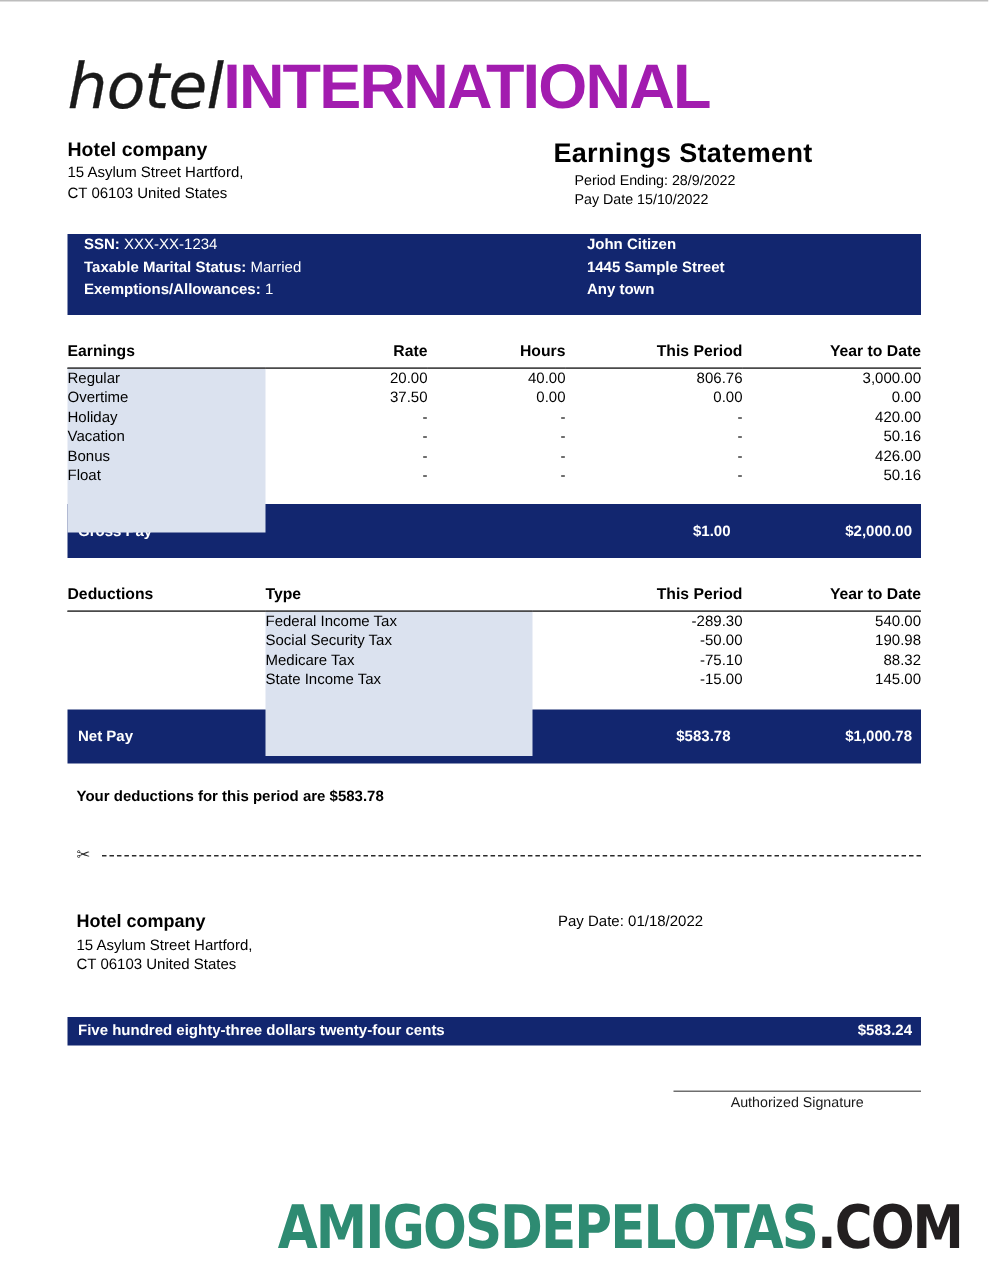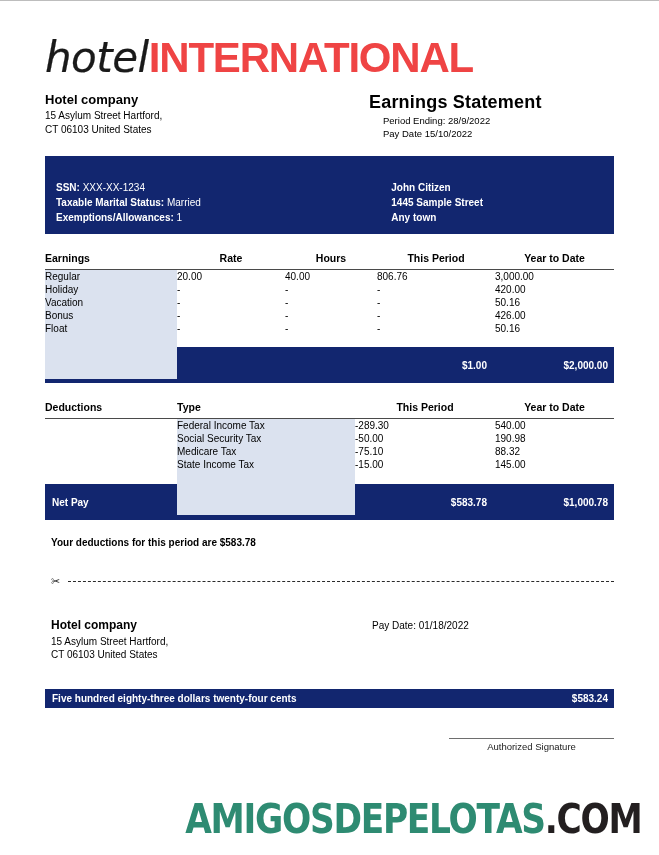--- a/index.html
+++ b/index.html
@@ -43,21 +43,21 @@
     font-weight: 300;
     letter-spacing: -0.5px;
     color: #1a1a1a;
     -webkit-text-stroke: 0.2px #1a1a1a;
   }
   .logo-bold {
     font-family: "Liberation Sans", sans-serif;
     font-size: 42px;
     font-weight: bold;
     letter-spacing: -1.2px;
-    color: #ef4444;
+    color: #a21caf;
   }
 
   
   .header-row {
     display: flex;
     justify-content: space-between;
     align-items: flex-start;
     margin-top: 13px;
   }
   .company-name {
@@ -87,21 +87,21 @@
     margin-left: 14px;
   }
 
   
   .navy-band {
     margin-top: 16px;
     background: #12266f;
     color: #ffffff;
     display: flex;
     justify-content: space-between;
-    padding: 24px 11px 9px 11px;
+    padding: 0 11px 9px 11px;
   }
   .navy-band .left  { font-size: 10px; line-height: 1.5; }
   .navy-band .right { font-size: 10px; line-height: 1.5; padding-right: 120px; }
   .navy-band b { font-weight: bold; }
   .navy-band .val { font-weight: normal; }
   .navy-band .right div { font-weight: bold; }
 
   
   .tbl {
     width: 100%;
@@ -114,21 +114,21 @@
     padding: 4px 0 5px 0;
     border-bottom: 1px solid #4a4a4a;
     white-space: nowrap;
   }
   .tbl td {
     font-size: 10px;
     padding: 1px 0;
     white-space: nowrap;
   }
   .ta-l { text-align: left; }
-  .ta-r { }
+  .ta-r { text-align: right; }
 
   .earnings-wrap, .deduct-wrap { position: relative; margin-top: 14px; }
   
   .hl {
     position: absolute;
     background: #dbe2ef;
     z-index: 0;
   }
   .tbl-layer { position: relative; z-index: 1; }
 
@@ -304,20 +304,27 @@
         </thead>
         <tbody>
           <tr>
               <td class="c-label ta-l">Regular</td>
               <td class="c-rate ta-r">20.00</td>
               <td class="c-hours ta-r">40.00</td>
               <td class="c-this ta-r">806.76</td>
               <td class="c-ytd ta-r">3,000.00</td>
             </tr>
           <tr>
+              <td class="c-label ta-l">Overtime</td>
+              <td class="c-rate ta-r">37.50</td>
+              <td class="c-hours ta-r">0.00</td>
+              <td class="c-this ta-r">0.00</td>
+              <td class="c-ytd ta-r">0.00</td>
+            </tr>
+          <tr>
               <td class="c-label ta-l">Holiday</td>
               <td class="c-rate ta-r">-</td>
               <td class="c-hours ta-r">-</td>
               <td class="c-this ta-r">-</td>
               <td class="c-ytd ta-r">420.00</td>
             </tr>
           <tr>
               <td class="c-label ta-l">Vacation</td>
               <td class="c-rate ta-r">-</td>
               <td class="c-hours ta-r">-</td>

